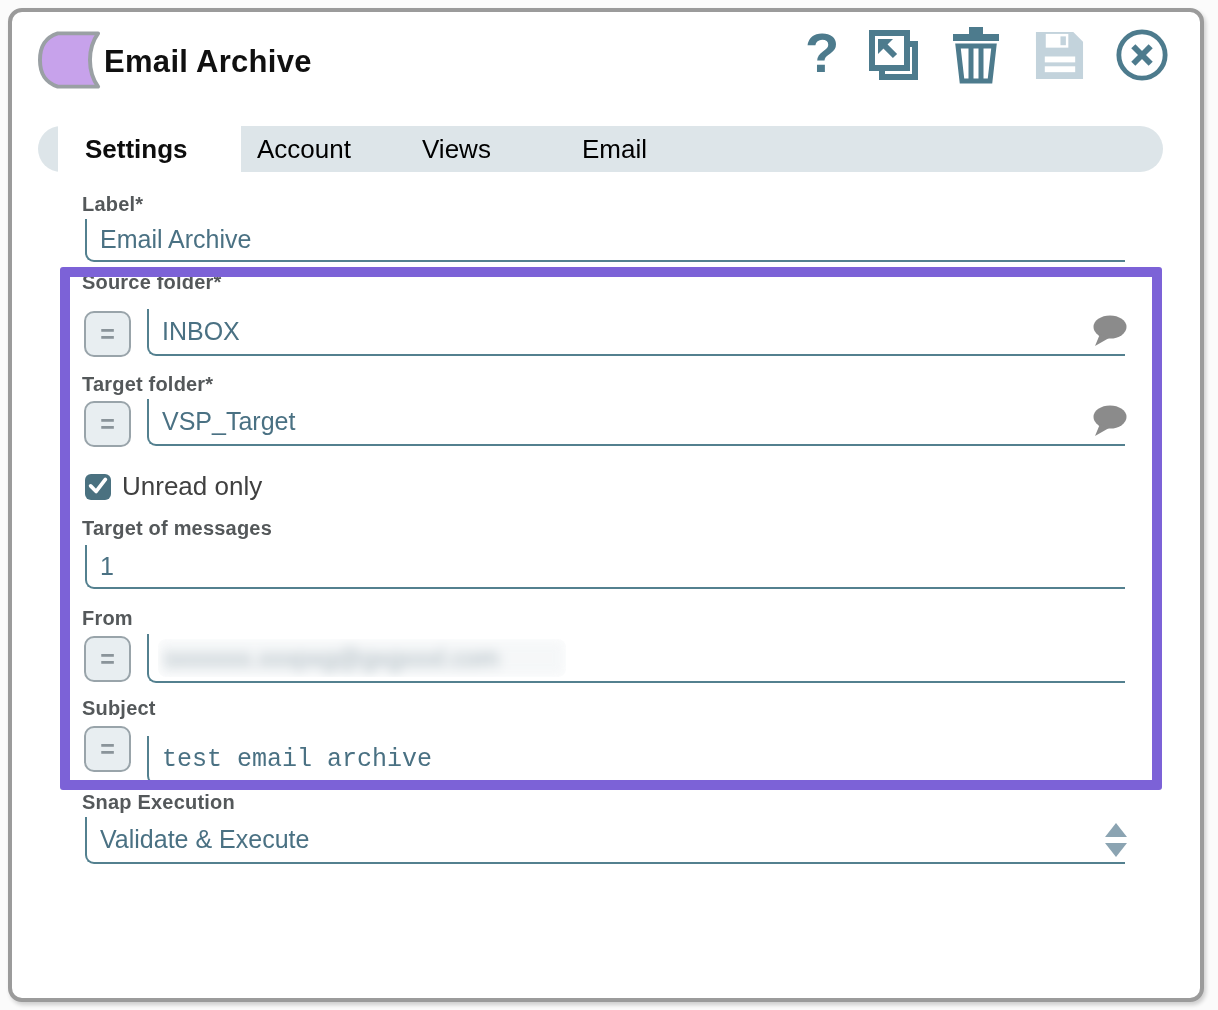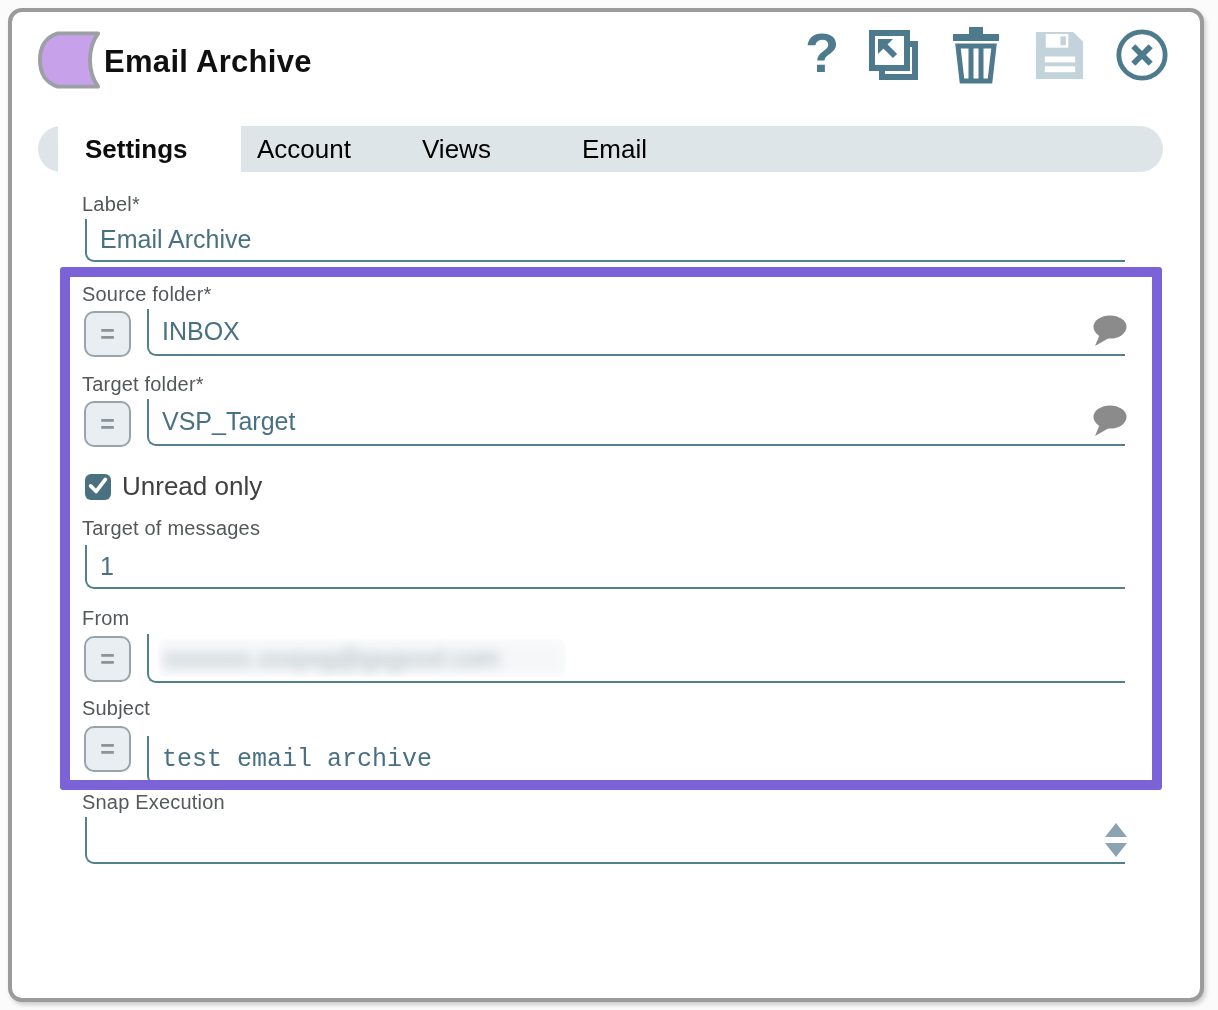--- a/index.html
+++ b/index.html
@@ -19,21 +19,21 @@
   .help-btn { left:804px; top:22px; width:36px; height:62px; font-size:56px; font-weight:bold;
               color:#4d7b8d; line-height:60px; text-align:center; }
 
   
   .tabbar { left:38px; top:126px; width:1125px; height:46px; background:#dde5e9; border-radius:23px; }
   .tab-active-bg { position:absolute; left:20px; top:0; width:183px; height:46px; background:#fff; }
   .tab { position:absolute; top:0; height:46px; line-height:46px; font-size:26px; color:#000000; cursor:pointer; }
   .tab.active { font-weight:bold; color:#0d0d0d; }
 
   
-  .flabel { font-size:20px; font-weight:normal; color:#54585a; letter-spacing:.2px; }
+  .flabel { font-size:20px; font-weight:bold; color:#54585a; letter-spacing:.2px; }
   .input {
     border-left:2px solid #53808f; border-bottom:2px solid #53808f; border-bottom-left-radius:9px;
     display:flex; align-items:center; padding-left:13px;
     font-size:25px; color:#4a7183; background:#fff;
   }
   .eqbtn {
     width:47px; height:46px; border:2px solid #99a4aa; border-radius:10px; background:#e8eef1;
     color:#8a949a; font-size:25px; font-weight:bold;
     display:flex; align-items:center; justify-content:center; cursor:pointer;
   }
@@ -120,21 +120,21 @@
   <span class="tab" style="left:544px;">Email</span>
 </div>
 
 <div class="abs flabel" style="left:82px; top:193px;">Label*</div>
 <div class="abs input" style="left:85px; top:219px; width:1040px; height:43px;">
   <span>Email Archive</span>
 </div>
 
 <div class="abs highlight-box"></div>
 
-<div class="abs flabel" style="left:82px; top:283px;">Source folder*</div>
+<div class="abs flabel" style="left:82px; top:271px;">Source folder*</div>
 <button class="abs eqbtn" style="left:84px; top:311px;">
   <span>=</span>
 </button>
 <div class="abs input" style="left:147px; top:309px; width:978px; height:47px;">
   <span>INBOX</span>
 </div>
 <span class="abs" style="left:1090px; top:315px;">
   <svg width="38" height="33" viewBox="0 0 38 33">
     <ellipse cx="20" cy="12" rx="16.5" ry="11.5" fill="#8b8b8b"></ellipse>
     <path d="M 10 19 L 5 31 L 19 23 Z" fill="#8b8b8b"></path>
@@ -181,19 +181,20 @@
 <div class="abs flabel" style="left:82px; top:697px;">Subject</div>
 <button class="abs eqbtn" style="left:84px; top:726px;">
   <span>=</span>
 </button>
 <div class="abs input" style="left:147px; top:736px; width:978px; height:49px;font-family:Liberation Mono, monospace;">
   <span>test email archive</span>
 </div>
 
 <div class="abs flabel" style="left:82px; top:791px;">Snap Execution</div>
 <div class="abs input" style="left:85px; top:817px; width:1040px; height:47px;">
+  <span>Validate &amp; Execute</span>
   <span class="abs" style="left:1017px; top:6px;">
     <svg width="24" height="34" viewBox="0 0 24 34">
       <polygon points="12,0 23,14 1,14" fill="#8ba4b2"></polygon>
       <polygon points="1,20 23,20 12,34" fill="#8ba4b2"></polygon>
     </svg>
   </span>
 </div>
 
 </body></html>

